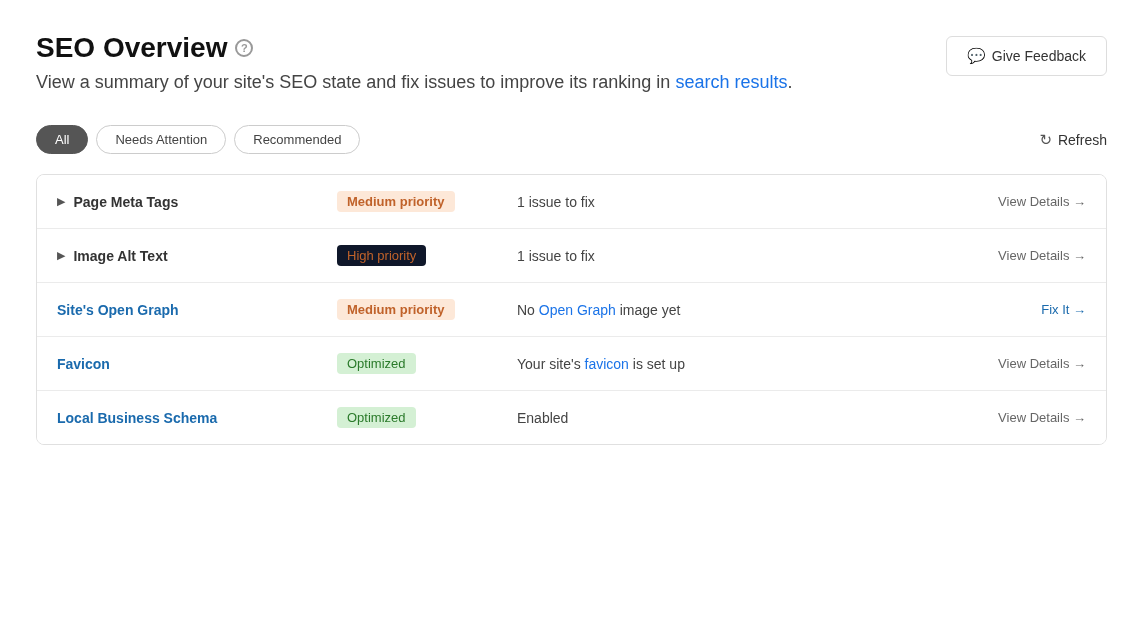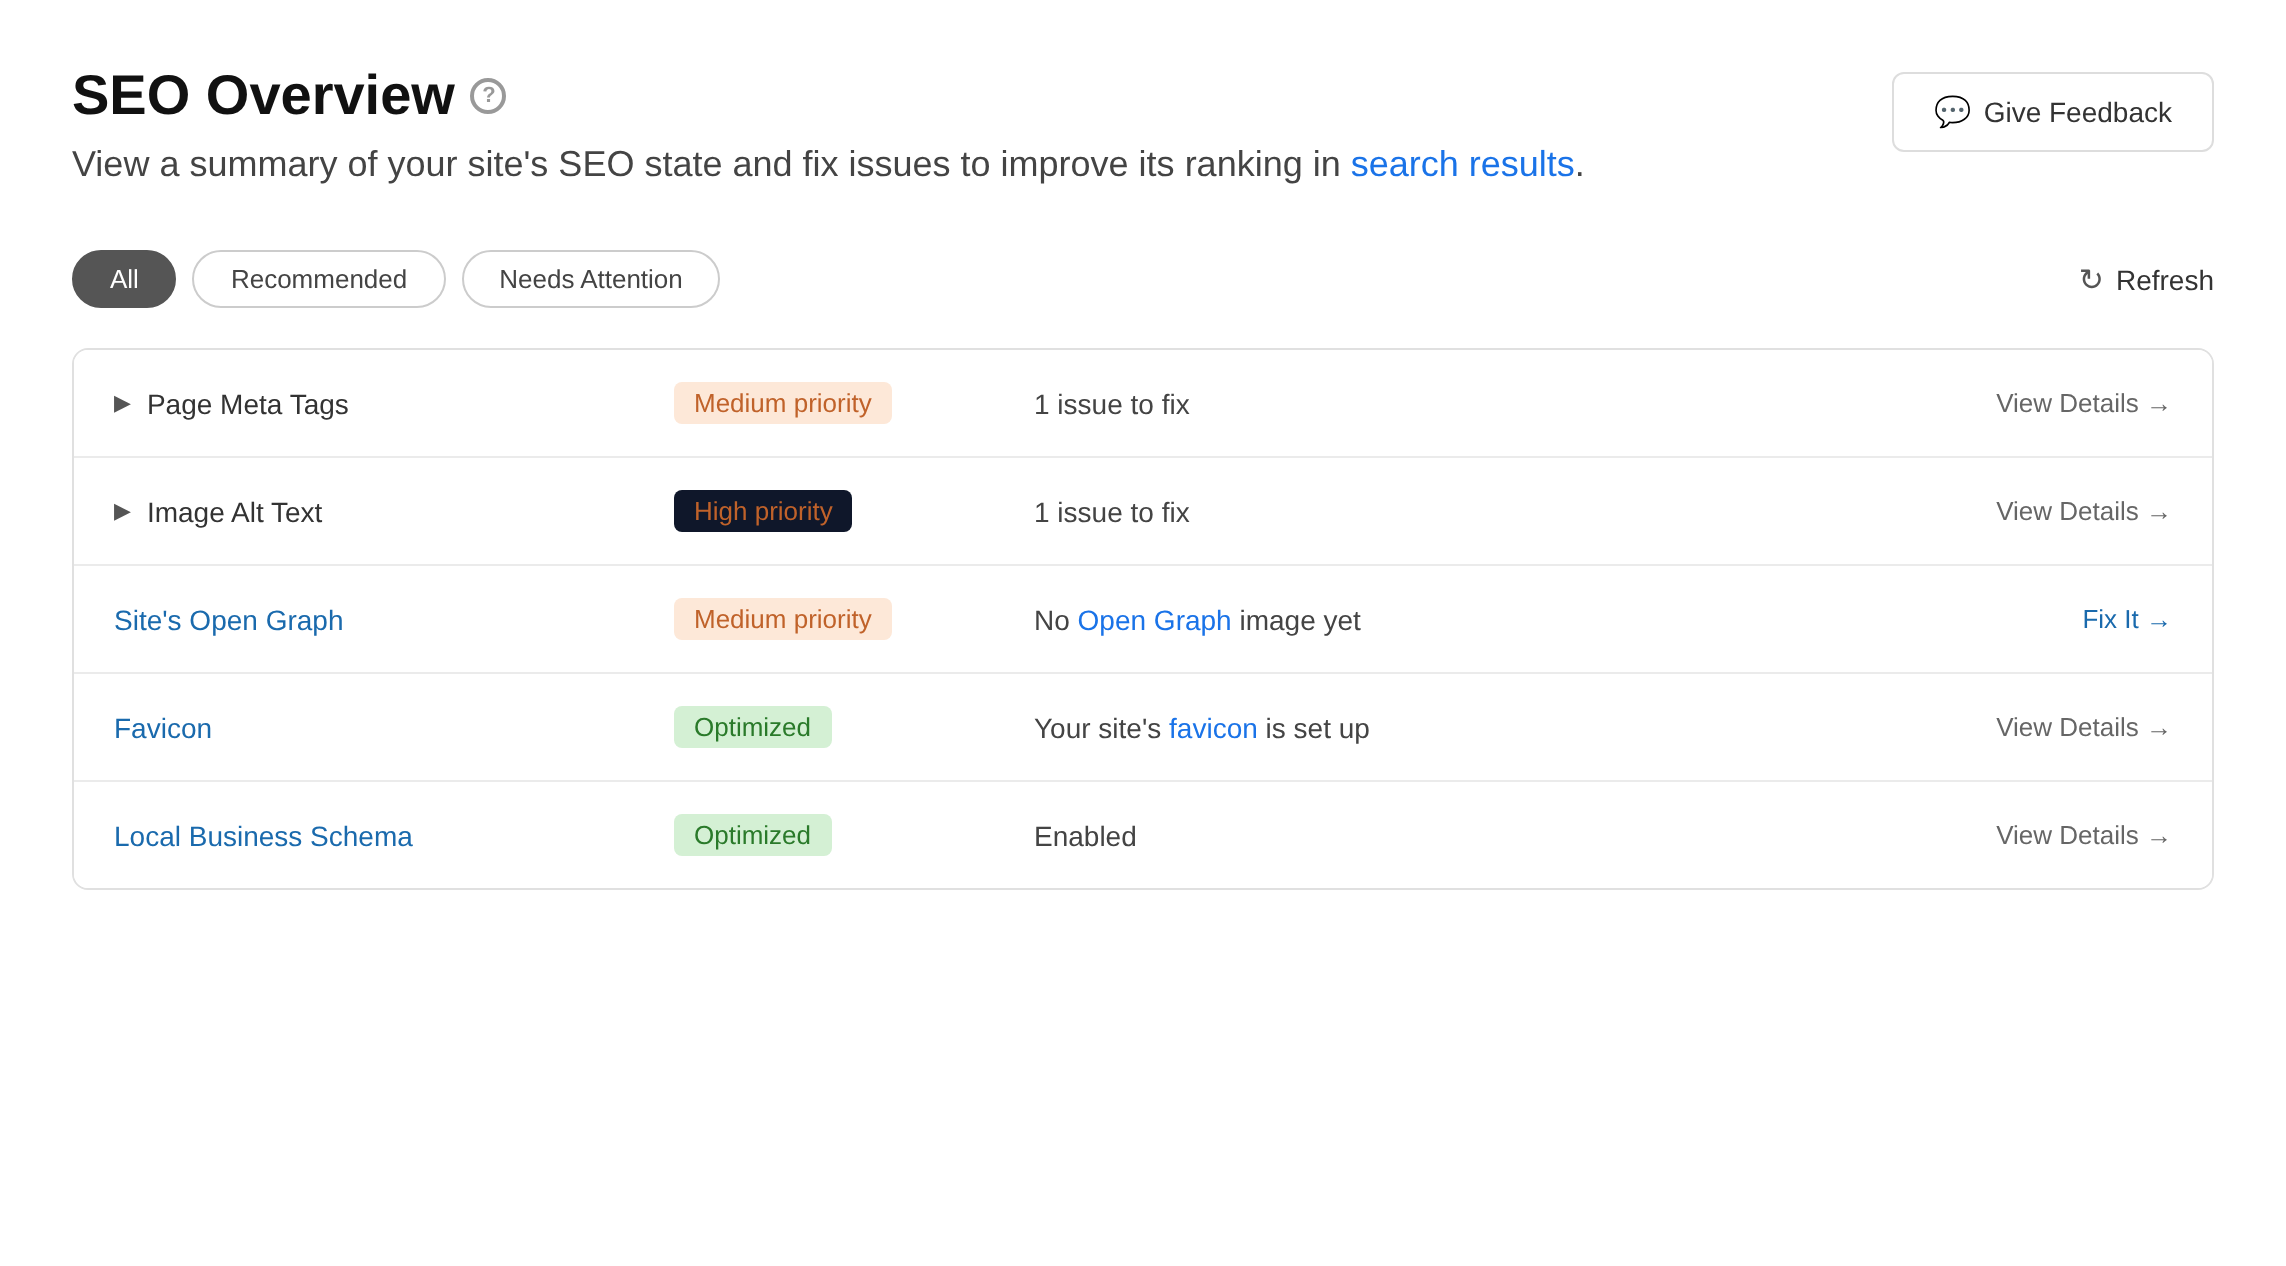--- a/index.html
+++ b/index.html
@@ -143,36 +143,37 @@
       gap: 8px;
       font-size: 14px;
       color: #333;
     }
     .expand-icon {
       color: #555;
       font-size: 11px;
       cursor: pointer;
     }
     .category-name {
-      font-weight: 400;
+      font-weight: 700;
     }
     .category-name.linked {
       color: #1a6aad;
       cursor: pointer;
     }
     .status-badge {
       display: inline-block;
       padding: 3px 10px;
       border-radius: 4px;
       font-size: 13px;
       font-weight: 400;
     }
     .badge-medium {
       background: #fde8d8;
       color: #c0622a;
+      font-weight: bold;
     }
     .badge-high {
       background: #0f172a;
       color: #c0622a;
     }
     .badge-optimized {
       background: #d4f0d4;
       color: #2a7a2a;
       text-align: center;
     }
@@ -218,24 +219,24 @@
       <span>Give Feedback</span>
     </button>
   </div>
 
   <div class="filters-row">
     <div class="filter-tabs">
       <button class="filter-tab active">
         <span>All</span>
       </button>
       <button class="filter-tab">
-        <span>Recommended</span>
+        <span>Needs Attention</span>
       </button>
       <button class="filter-tab">
-        <span>Needs Attention</span>
+        <span>Recommended</span>
       </button>
     </div>
     <button class="refresh-btn">
       <span class="refresh-icon">↻</span>
       <span>Refresh</span>
     </button>
   </div>
 
   <div class="table-container">
 

